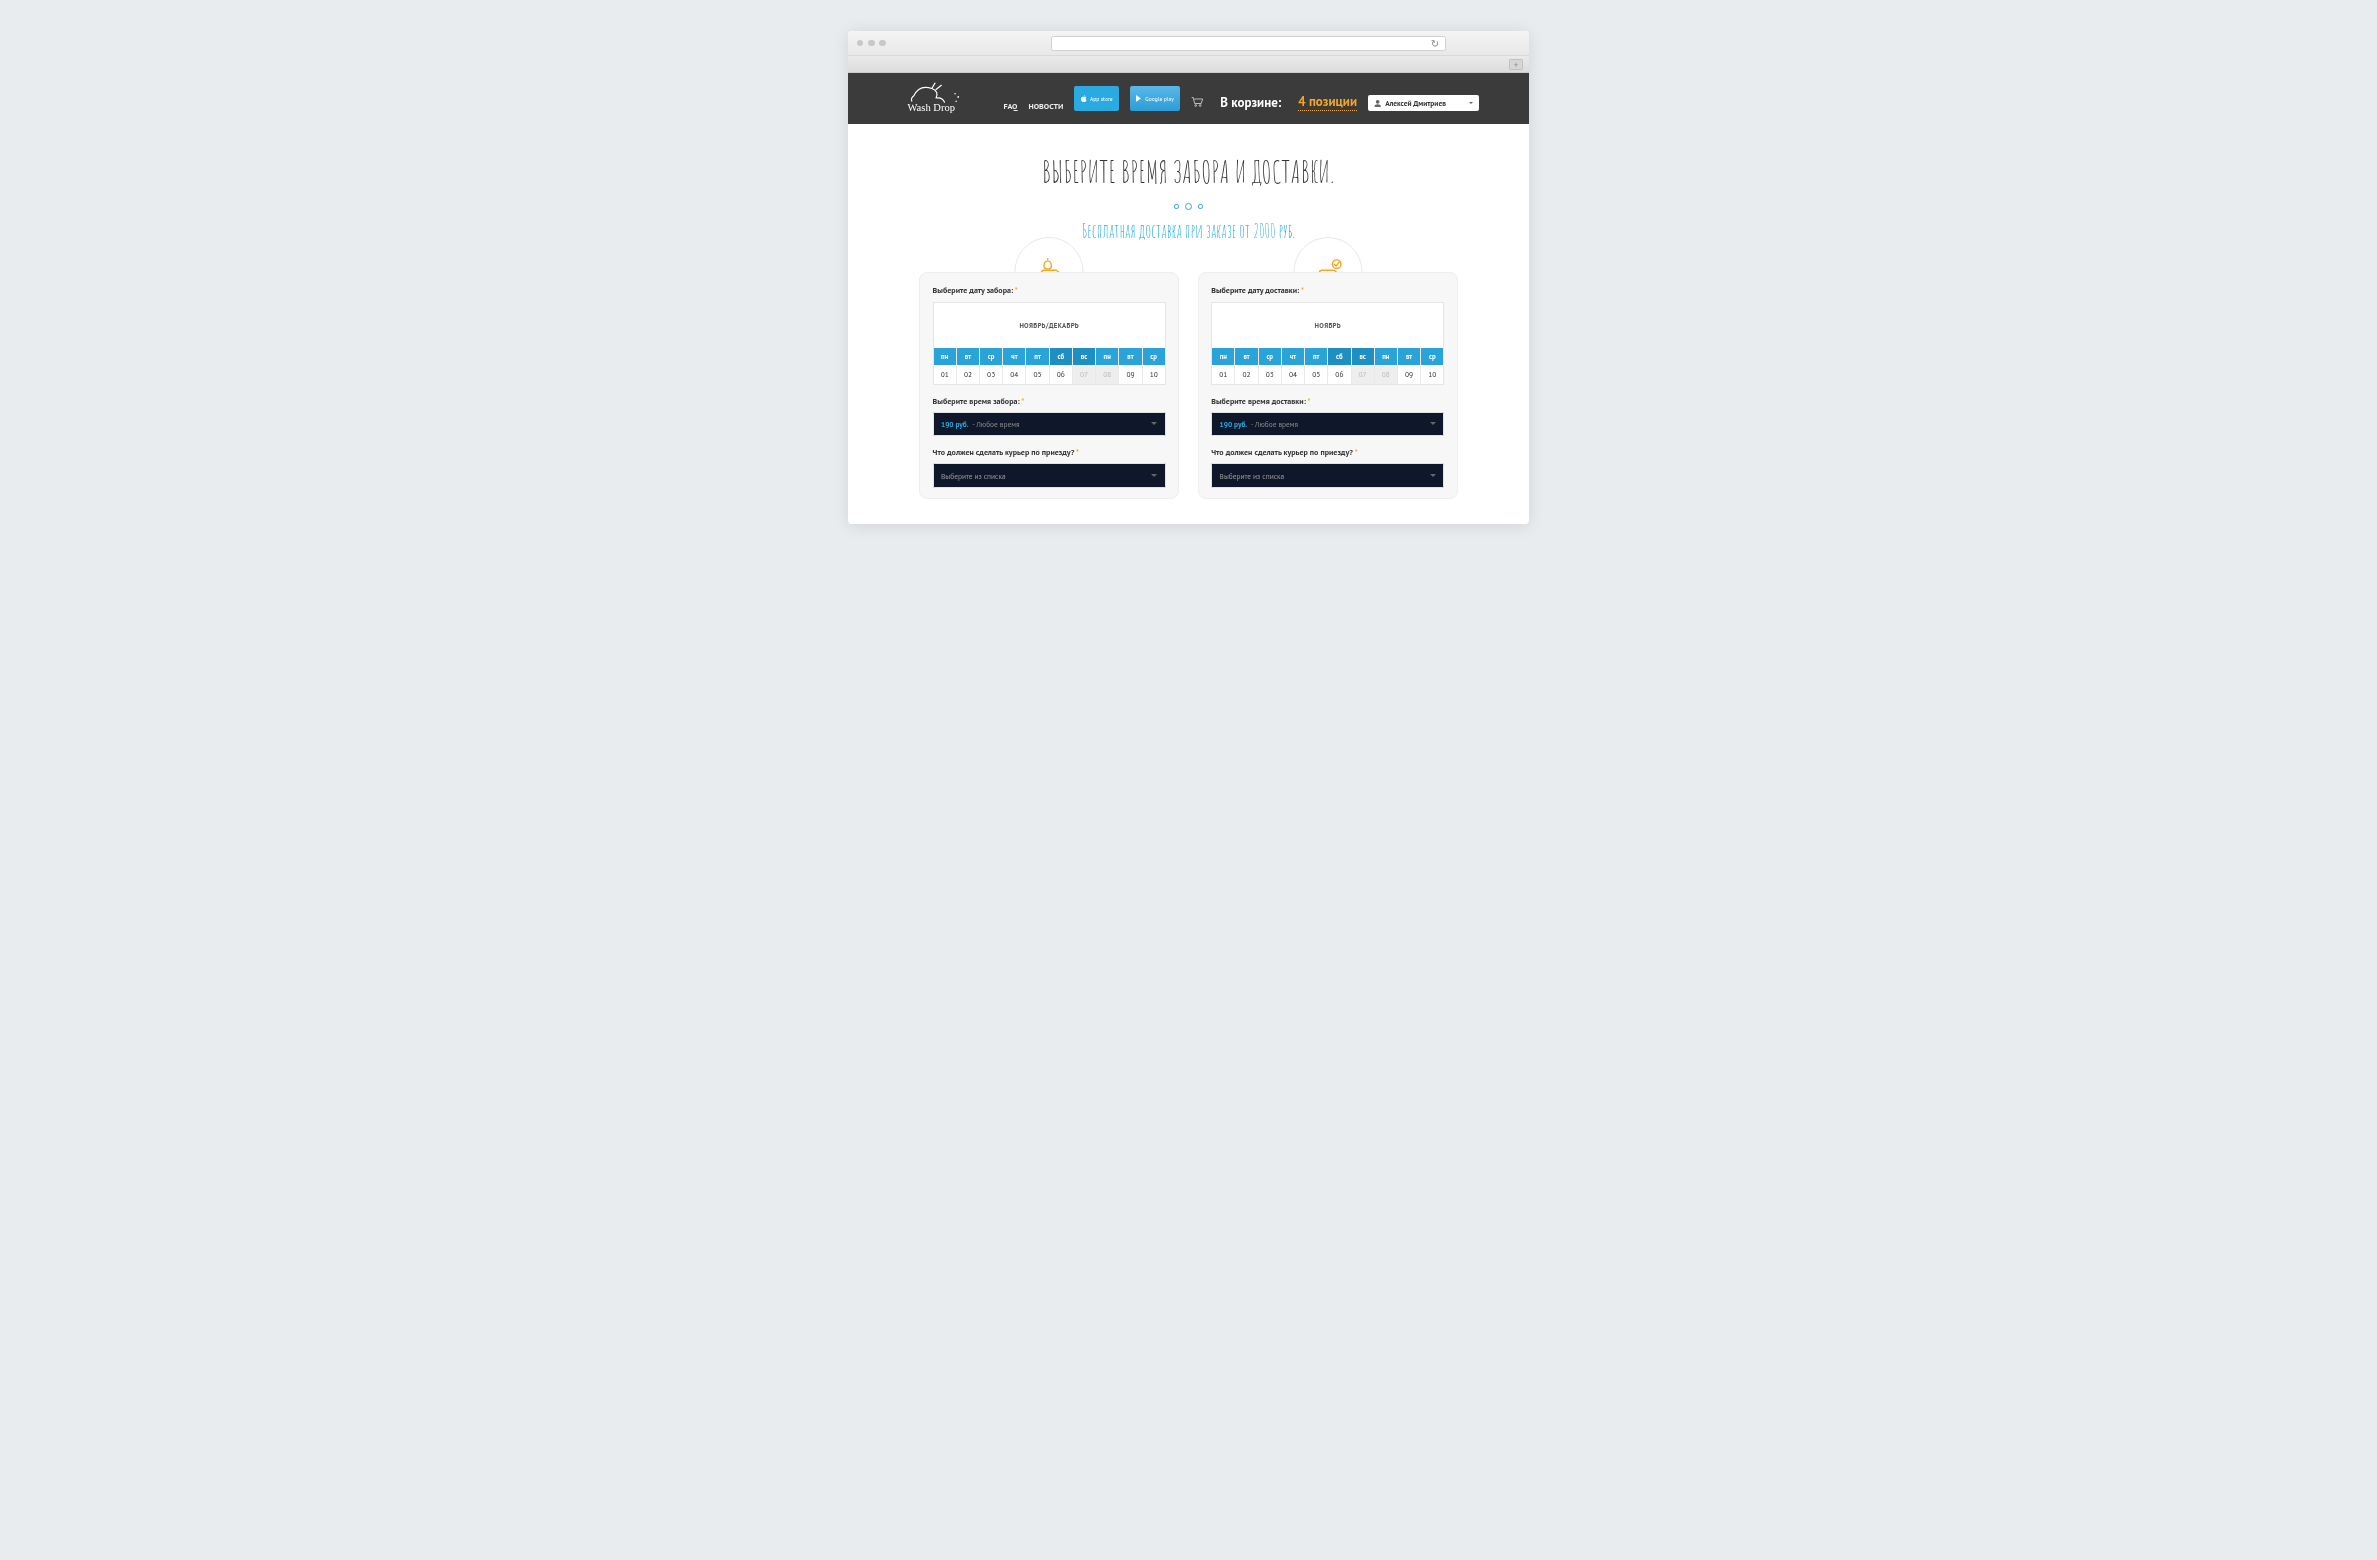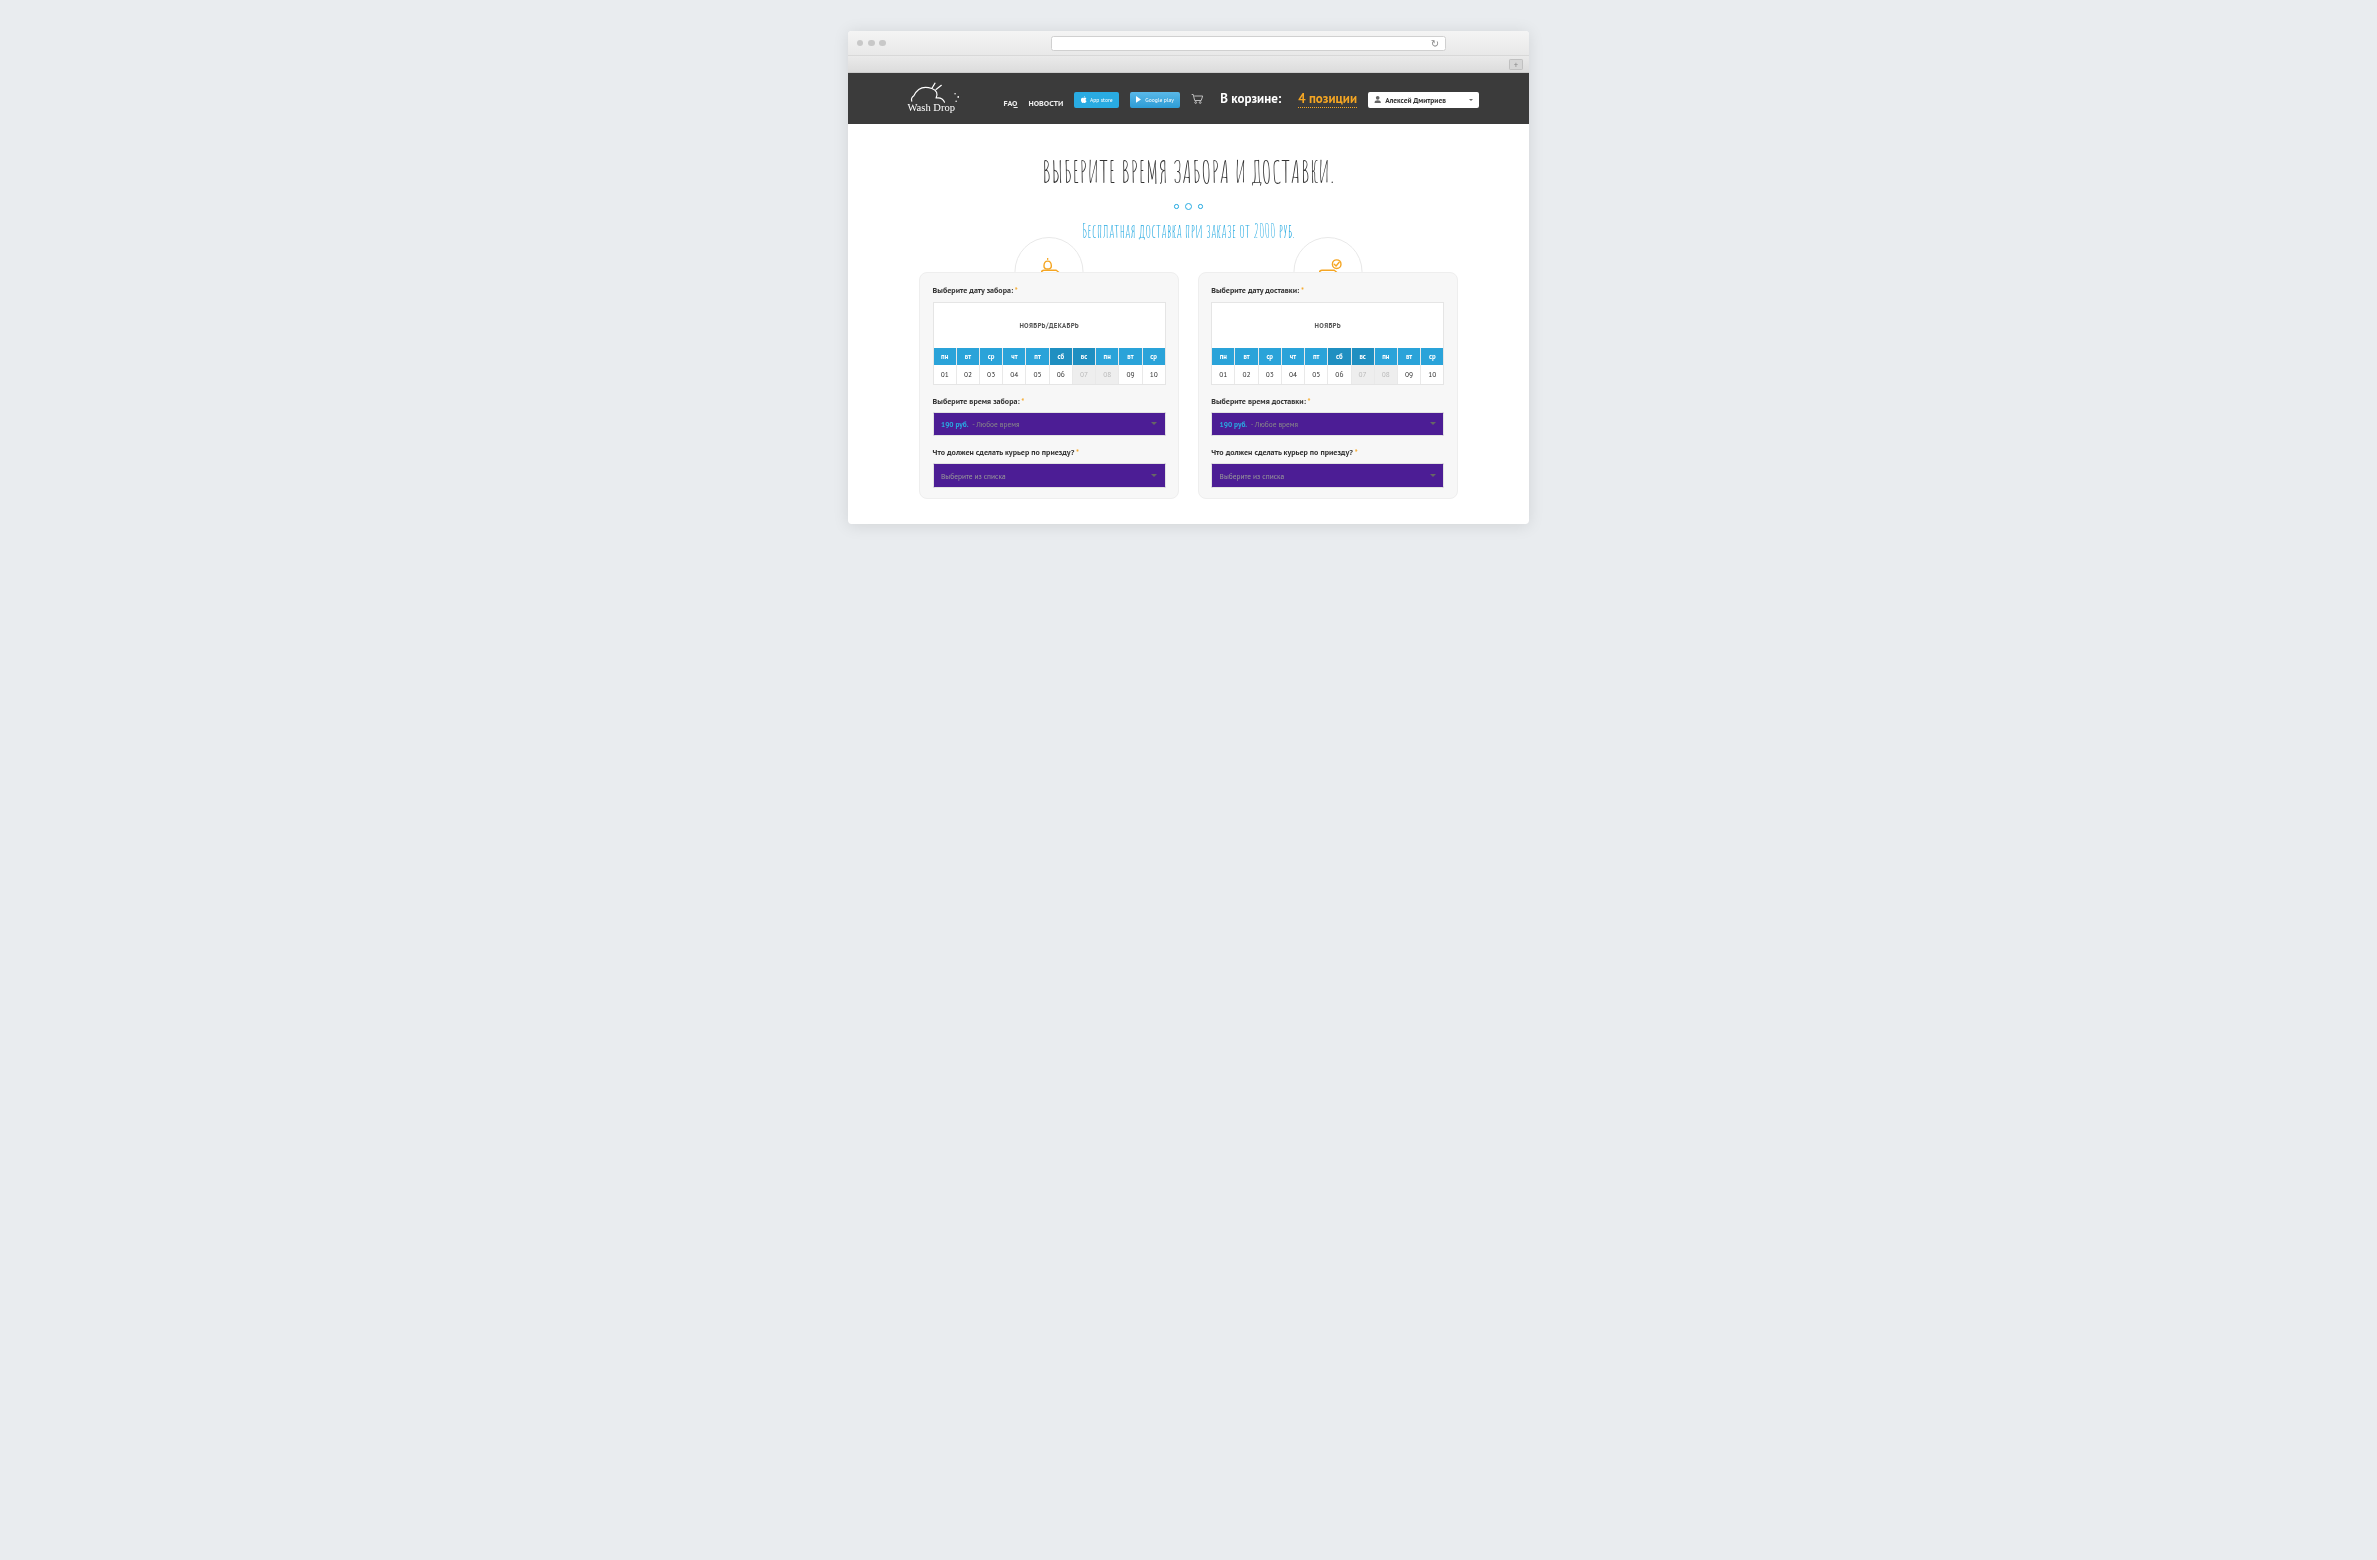--- a/index.html
+++ b/index.html
@@ -56,21 +56,21 @@
   display: flex;
   align-items: center;
   padding: 0 50px;
   height: 51px;
   gap: 12.4px;
 }
 .logo { width:74px; }
 .nav { margin-left: auto; display: flex; align-items: flex-end; gap: 11px; font-size: 8px; font-weight: bold; }
 .nav-link { color: #eee; cursor:pointer; }
 .store-btn {
-  height: 16px; padding: 0 6.2px; border-radius: 1.9px;
+  height: 25px; padding: 0 6.2px; border-radius: 1.9px;
   display: inline-flex; align-items: center; gap: 3.1px;
   font-size: 5.6px; font-weight: normal; color: #fff; cursor: pointer;
 }
 .apple { background:#29abe2; }
 .google { background: linear-gradient(#59b8e8,#2d9cd6); }
 .cart { display:flex; align-items:center; gap:17px; font-size:13px; }
 .cart-count { color:#f5a623; border-bottom:0.6px dotted #f5a623; cursor:pointer;}
 .user-drop {
   background:#fff; color:#333; border-radius:1.9px;
   height:16px; padding:0 16px 0 6.2px; display:flex; align-items:center; gap:3.7px;
@@ -107,21 +107,21 @@
 .cal-month{ text-align:center; padding:18px 0; font-size:6.8px; font-weight:bold; color:#555; letter-spacing:0.3px;}
 .cal-row{ display:flex;}
 .cal-row > div{ flex:1; text-align:center; padding:4.3px 0; border-left:0.6px solid #e9e9e9;}
 .cal-row > div:first-child{border-left:none;}
 .cal-head{ background:#2aa3d9; color:#fff; font-size:6.8px; font-weight:bold;}
 .cal-head.weekend{ background:#1f8fc1;}
 .cal-day{ color:#333; font-weight:normal; font-size:7.4px; cursor:pointer;}
 .cal-day.disabled{ background:#eee; color:#bbb; cursor:default;}
 
 .select-box{
-  background:#4c1d95; border:0.6px solid #e3e3e3; border-radius:1.2px;
+  background:#0f172a; border:0.6px solid #e3e3e3; border-radius:1.2px;
   padding:6.2px 7.4px; font-size:7.4px; color:#333;
   display:flex; align-items:center; justify-content:space-between;
   cursor:pointer; margin-bottom:11px;
 }
 .select-box:last-child{margin-bottom:0;}
 .price{color:#29abe2; font-weight:bold;}
 .select-text{color:#888; margin-left:3.7px;}
 .caret{ width:0;height:0;border:3.1px solid transparent;border-top-color:#666;margin-top:2.5px;}
 .placeholder{ color:#999;}
 

